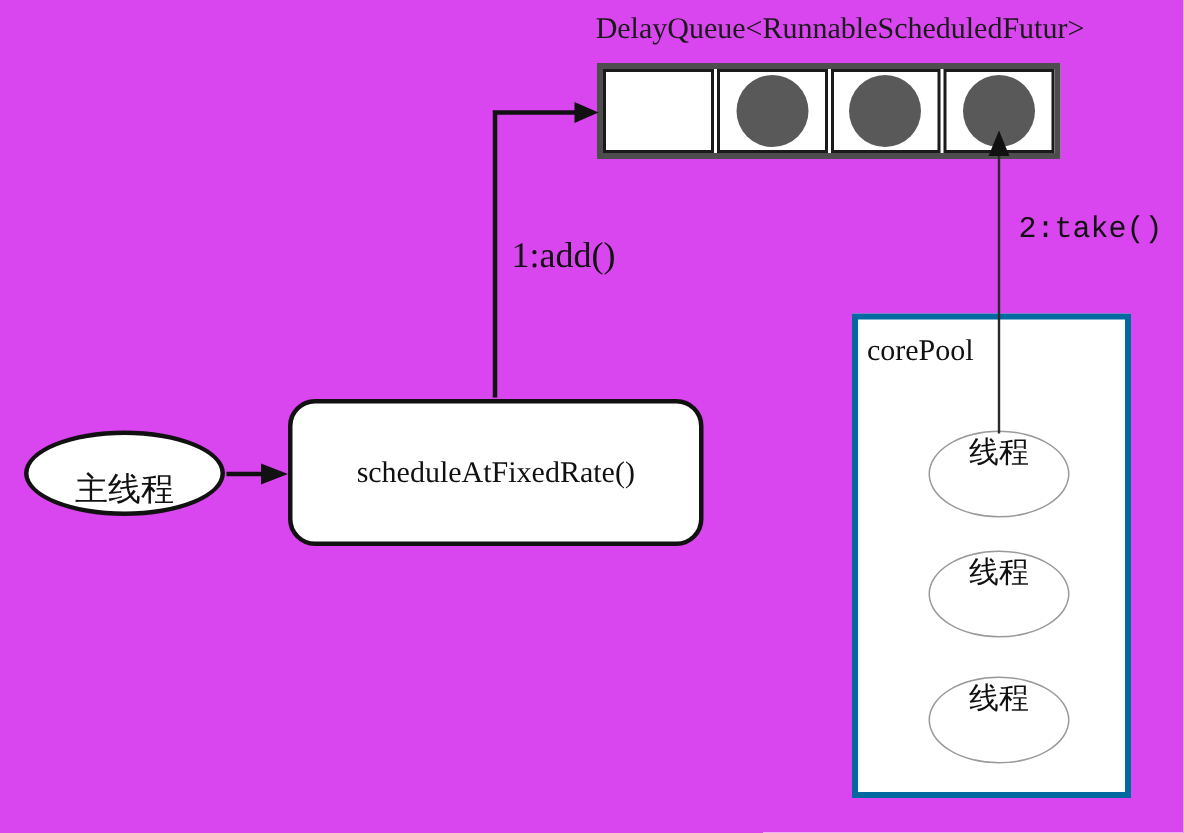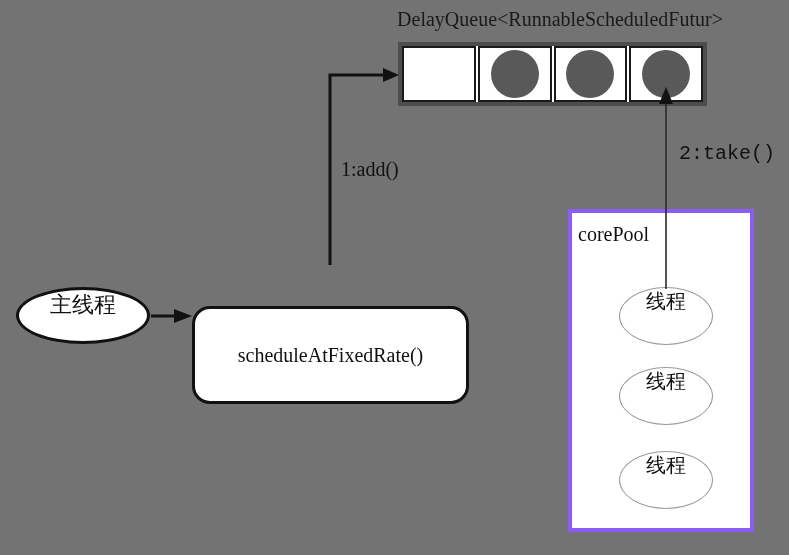--- a/index.html
+++ b/index.html
@@ -6,21 +6,21 @@
     margin: 0;
     padding: 0;
     background: #ffffff;
     font-family: "Liberation Serif", "DejaVu Serif", serif;
     color: #111111;
   }
   #stage {
     position: relative;
     width: 789px;
     height: 555px;
-    background: #737373;
+    background: #d946ef;
     overflow: hidden;
   }
   .abs { position: absolute; }
 
   
   .queue-title {
     left: 340px;
     top: 8px;
     width: 440px;
     text-align: center;
@@ -60,21 +60,21 @@
   
   .main-thread {
     left: 16px;
     top: 287px;
     width: 134px;
     height: 57px;
     border: 3px solid #111111;
     border-radius: 50%;
     box-sizing: border-box;
     display: flex;
-    align-items: flex-start;
+    align-items: flex-end;
     justify-content: center;
     font-size: 22px;
     background: #ffffff;
   }
 
   
   .scheduler-box {
     left: 192px;
     top: 266px;
     width: 277px;
@@ -83,46 +83,45 @@
     border-radius: 18px;
     box-sizing: border-box;
     display: flex;
     flex-direction: column;
     align-items: center;
     justify-content: center;
     background: #ffffff;
     font-size: 20px;
     line-height: 1.45;
     text-align: center;
-    margin-top: 40px;
   }
 
   
   .label-add {
     left: 341px;
     top: 158px;
-    font-size: 20px;
+    font-size: 24px;
     white-space: nowrap;
     text-align: center;
   }
   .label-take {
     left: 679px;
     top: 142px;
     font-size: 20px;
     white-space: nowrap;
     font-family: Liberation Mono, monospace;
   }
 
   
   .core-pool {
     left: 568px;
     top: 209px;
     width: 186px;
     height: 323px;
-    border: 4px solid #8b5cf6;
+    border: 4px solid #0369a1;
     box-sizing: border-box;
     background: #ffffff;
   }
   .core-pool-label {
     left: 6px;
     top: 10px;
     font-size: 20px;
     white-space: nowrap;
   }
   .thread-ellipse {

